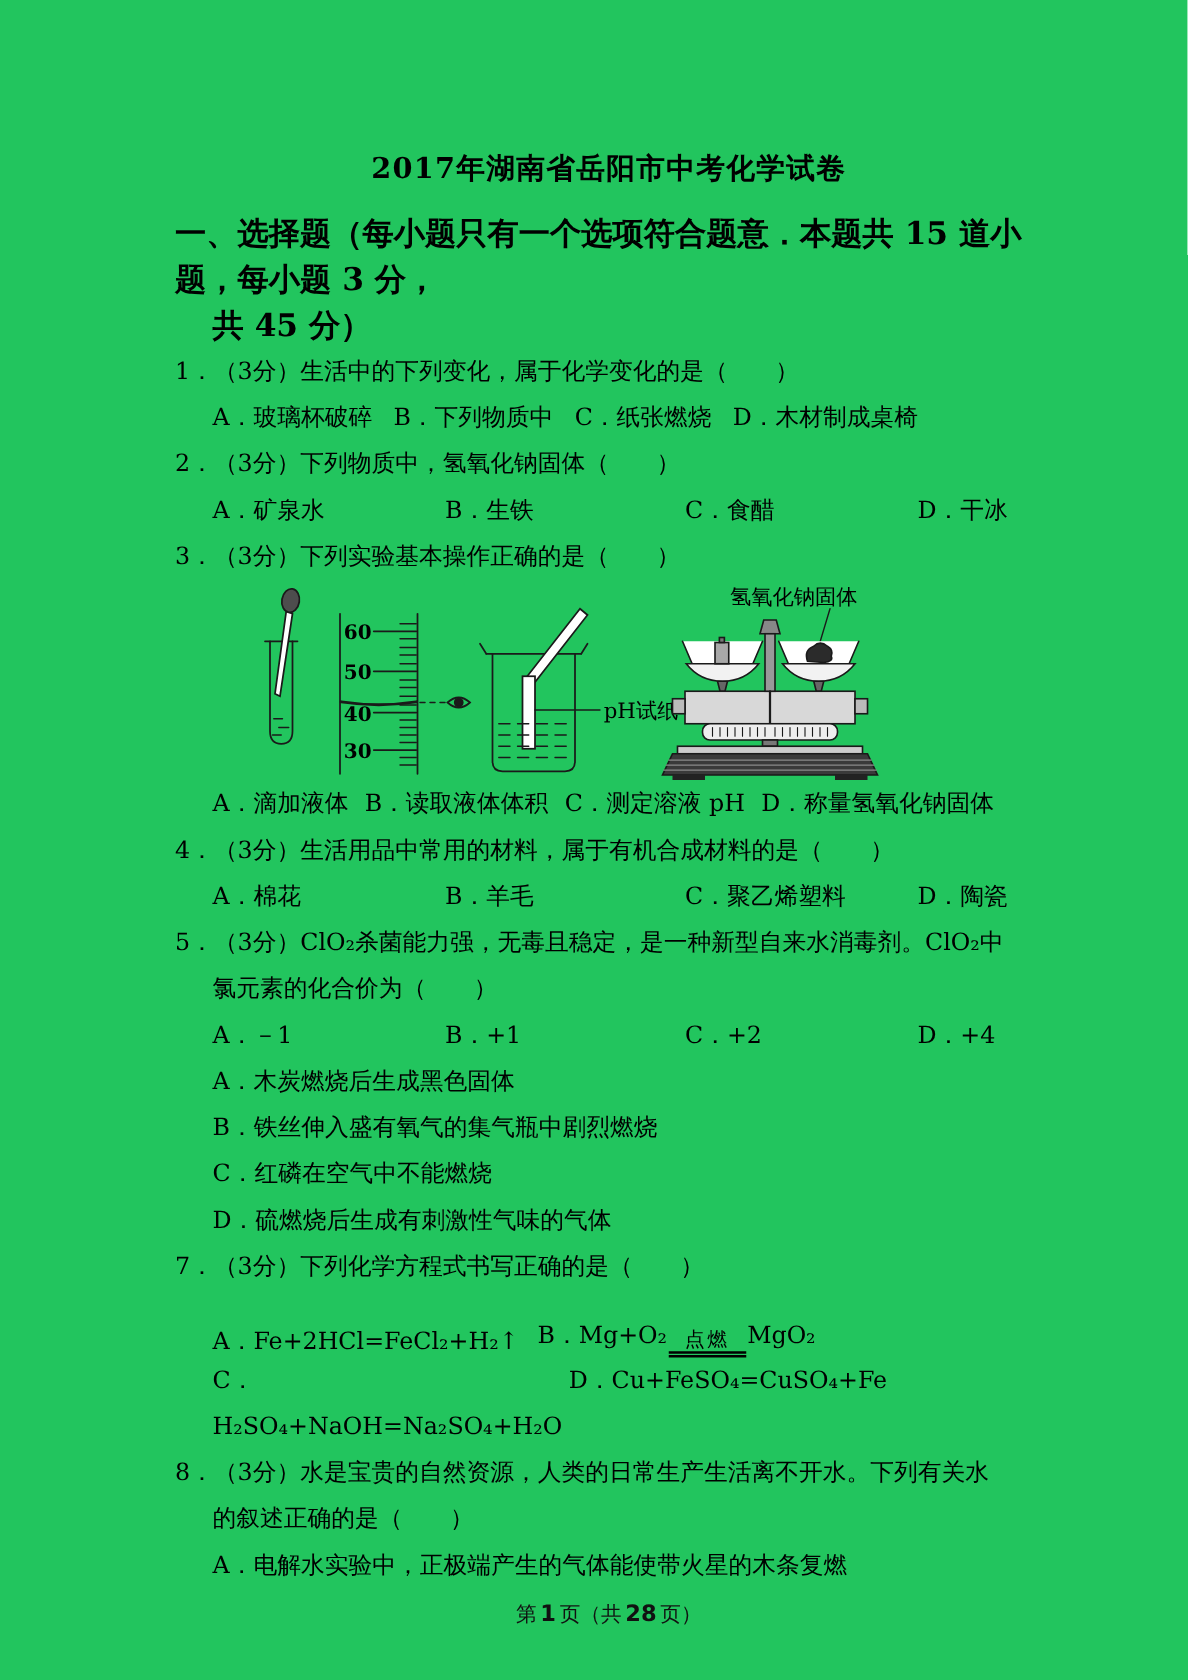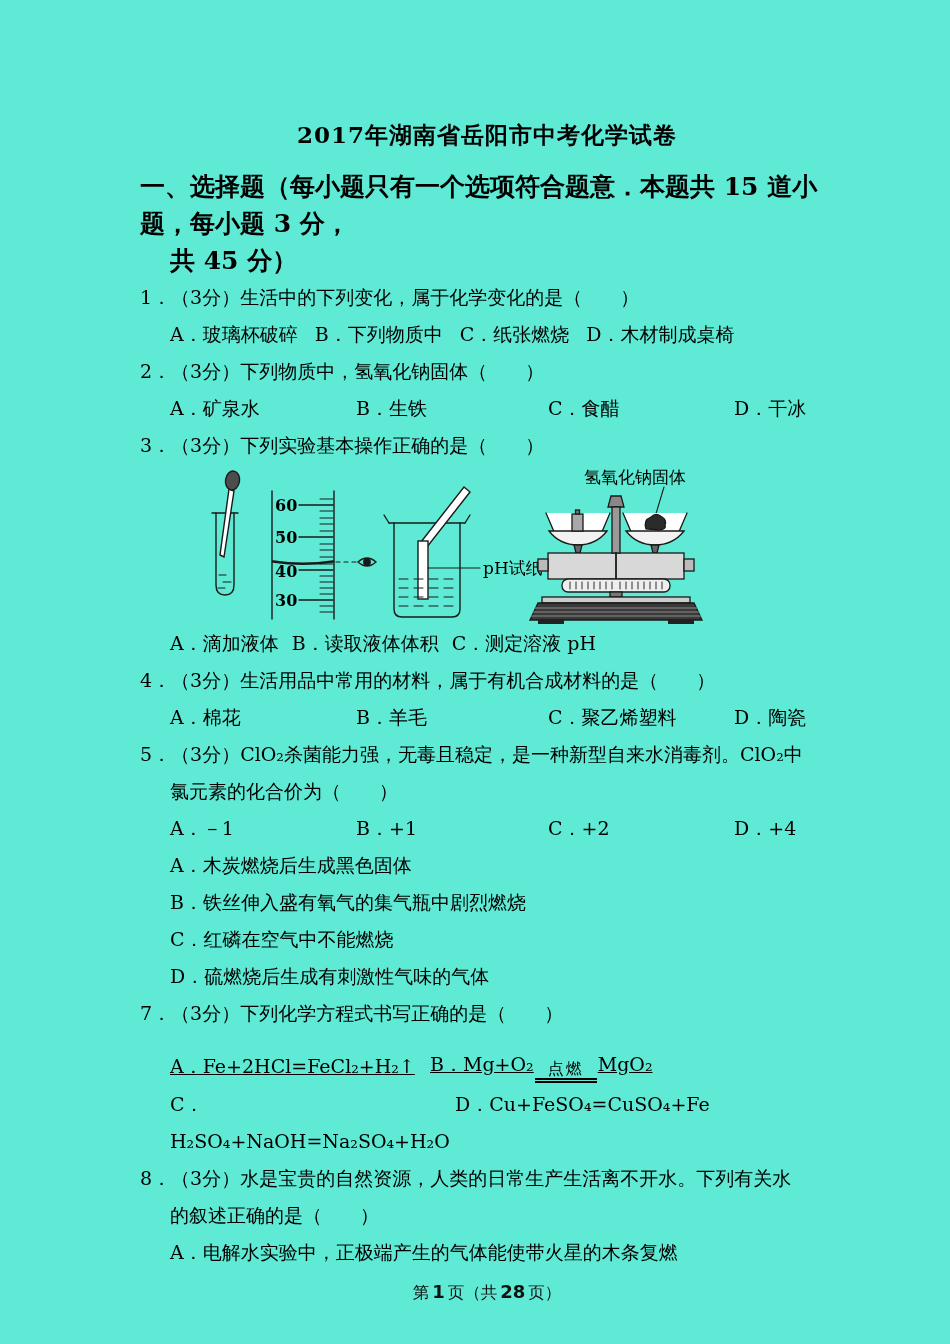--- a/index.html
+++ b/index.html
@@ -1,19 +1,19 @@
 <!DOCTYPE html>
 <html><head>
 <meta charset="utf-8">
 <style>
   * { box-sizing: border-box; }
   html,body { margin:0; padding:0; background:#ffffff; }
   .page {
     position:relative; width:950px; height:1344px; margin:0 auto;
-    background:#5eead4; color:#000;
+    background:#22c55e; color:#000;
     font-family:"DejaVu Serif","Liberation Serif",serif;
     overflow:hidden;
   }
   .content { padding:118px 116px 0 140px; font-size:19px; }
   .doc-title {
     text-align:center; font-weight:bold; font-size:23px;
     line-height:34px; margin:0 0 16px 0; letter-spacing:1px;
   }
   .sec-head p { font-weight:bold; margin:0; line-height:37px; font-size:25px; }
   .sec-head .l2 { padding-left:30px; }
@@ -23,21 +23,21 @@
   .opt-flex { display:flex; gap:17px; padding-left:30px; line-height:37px; }
   .opt-flex.tight { gap:13px; }
   .opt-grid {
     display:grid; grid-template-columns:162px 168px 162px auto;
     padding-left:30px; line-height:37px;gap:24px;
   }
   .opt-rows p { margin:0; line-height:37px; padding-left:30px; }
   .fig { margin:3px 0 0 56px; }
   .fig svg { display:block; }
   .fig text { font-family:inherit; fill:#000; }
-  .eq-row1 { display:flex; align-items:center; padding-left:30px; padding-top:16px; height:54px;text-decoration:underline; }
+  .eq-row1 { display:flex; align-items:flex-end; padding-left:30px; padding-top:16px; height:54px; }
   .eq-row1 .opt-a { width:260px; }
   .eq-row2 { display:flex; padding-left:30px; line-height:37px; }
   .eq-row2 .opt-c { width:285px; }
   .cond { display:inline-block; text-align:center; vertical-align:-3px; margin:0 1px; }
   .cond-txt { display:block; font-size:16px; line-height:17px; letter-spacing:2px; }
   .cond-line {
     display:block; width:62px; height:5px; margin-top:1px;
     border-top:2px solid #000; border-bottom:2px solid #000;
   }
   .footer { text-align:center; font-size:16.5px; line-height:30px; margin-top:6px; color:#111; }
@@ -157,20 +157,21 @@
             <rect x="342" y="153" width="26" height="4" fill="#222222" stroke="none"></rect>
             <rect x="472" y="153" width="26" height="4" fill="#222222" stroke="none"></rect>
           </g>
         </svg>
       </div>
 
       <div class="opt-flex tight">
         <span>A．滴加液体</span>
         <span>B．读取液体体积</span>
         <span>C．测定溶液 pH</span>
+        <span>D．称量氢氧化钠固体</span>
       </div>
     </div>
 
     <div>
       <p class="line"><span class="qnum">4．</span><span>（3分）生活用品中常用的材料，属于有机合成材料的是（　　）</span></p>
       <div class="opt-grid">
         <span>A．棉花</span>
         <span>B．羊毛</span>
         <span>C．聚乙烯塑料</span>
         <span>D．陶瓷</span>

